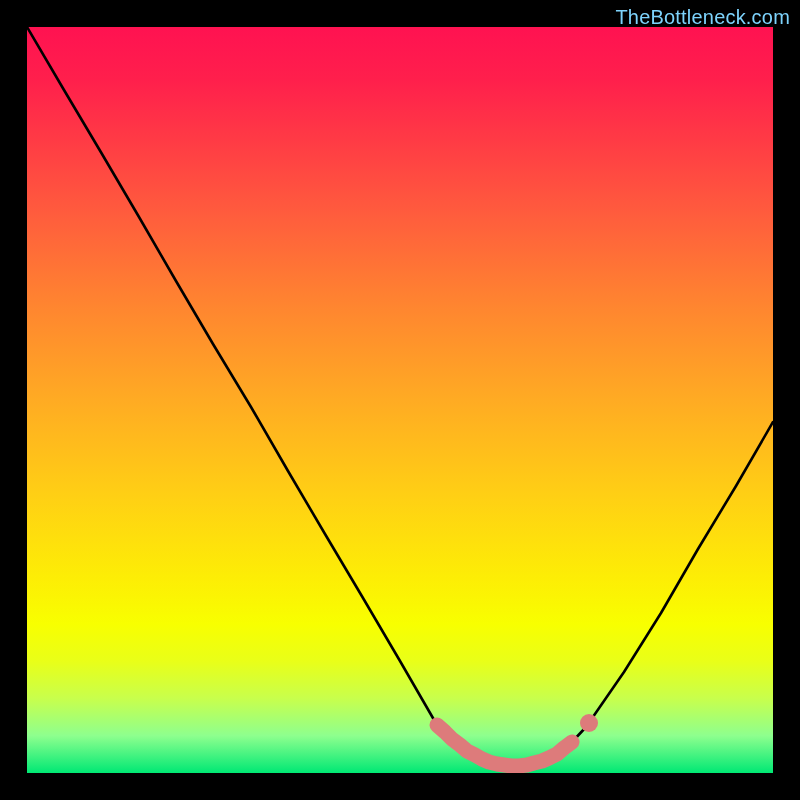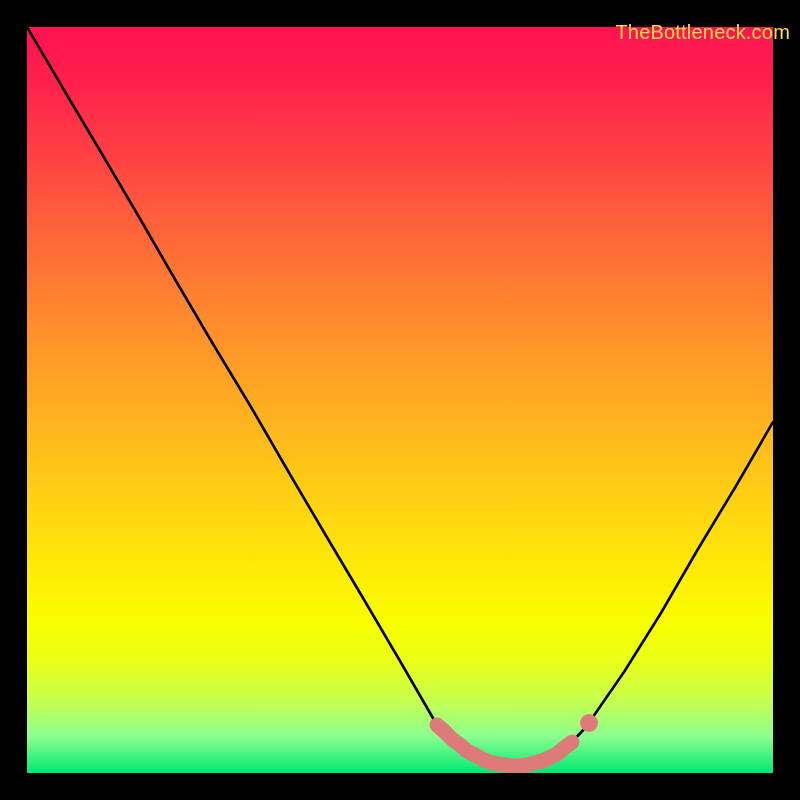--- a/index.html
+++ b/index.html
@@ -41,23 +41,23 @@
       #00e874 100%
     );
   }
   .plot svg {
     display: block;
     width: 746px;
     height: 746px;
   }
   .credit {
     position: absolute;
-    top: 21px;
+    top: 6px;
     right: 10px;
-    color: #fde047;
+    color: #7dd3fc;
     font-size: 20px;
     font-weight: 400;
     letter-spacing: 0.2px;
   }
 </style>
 </head>
 <body>
 
 <div class="frame">
 

